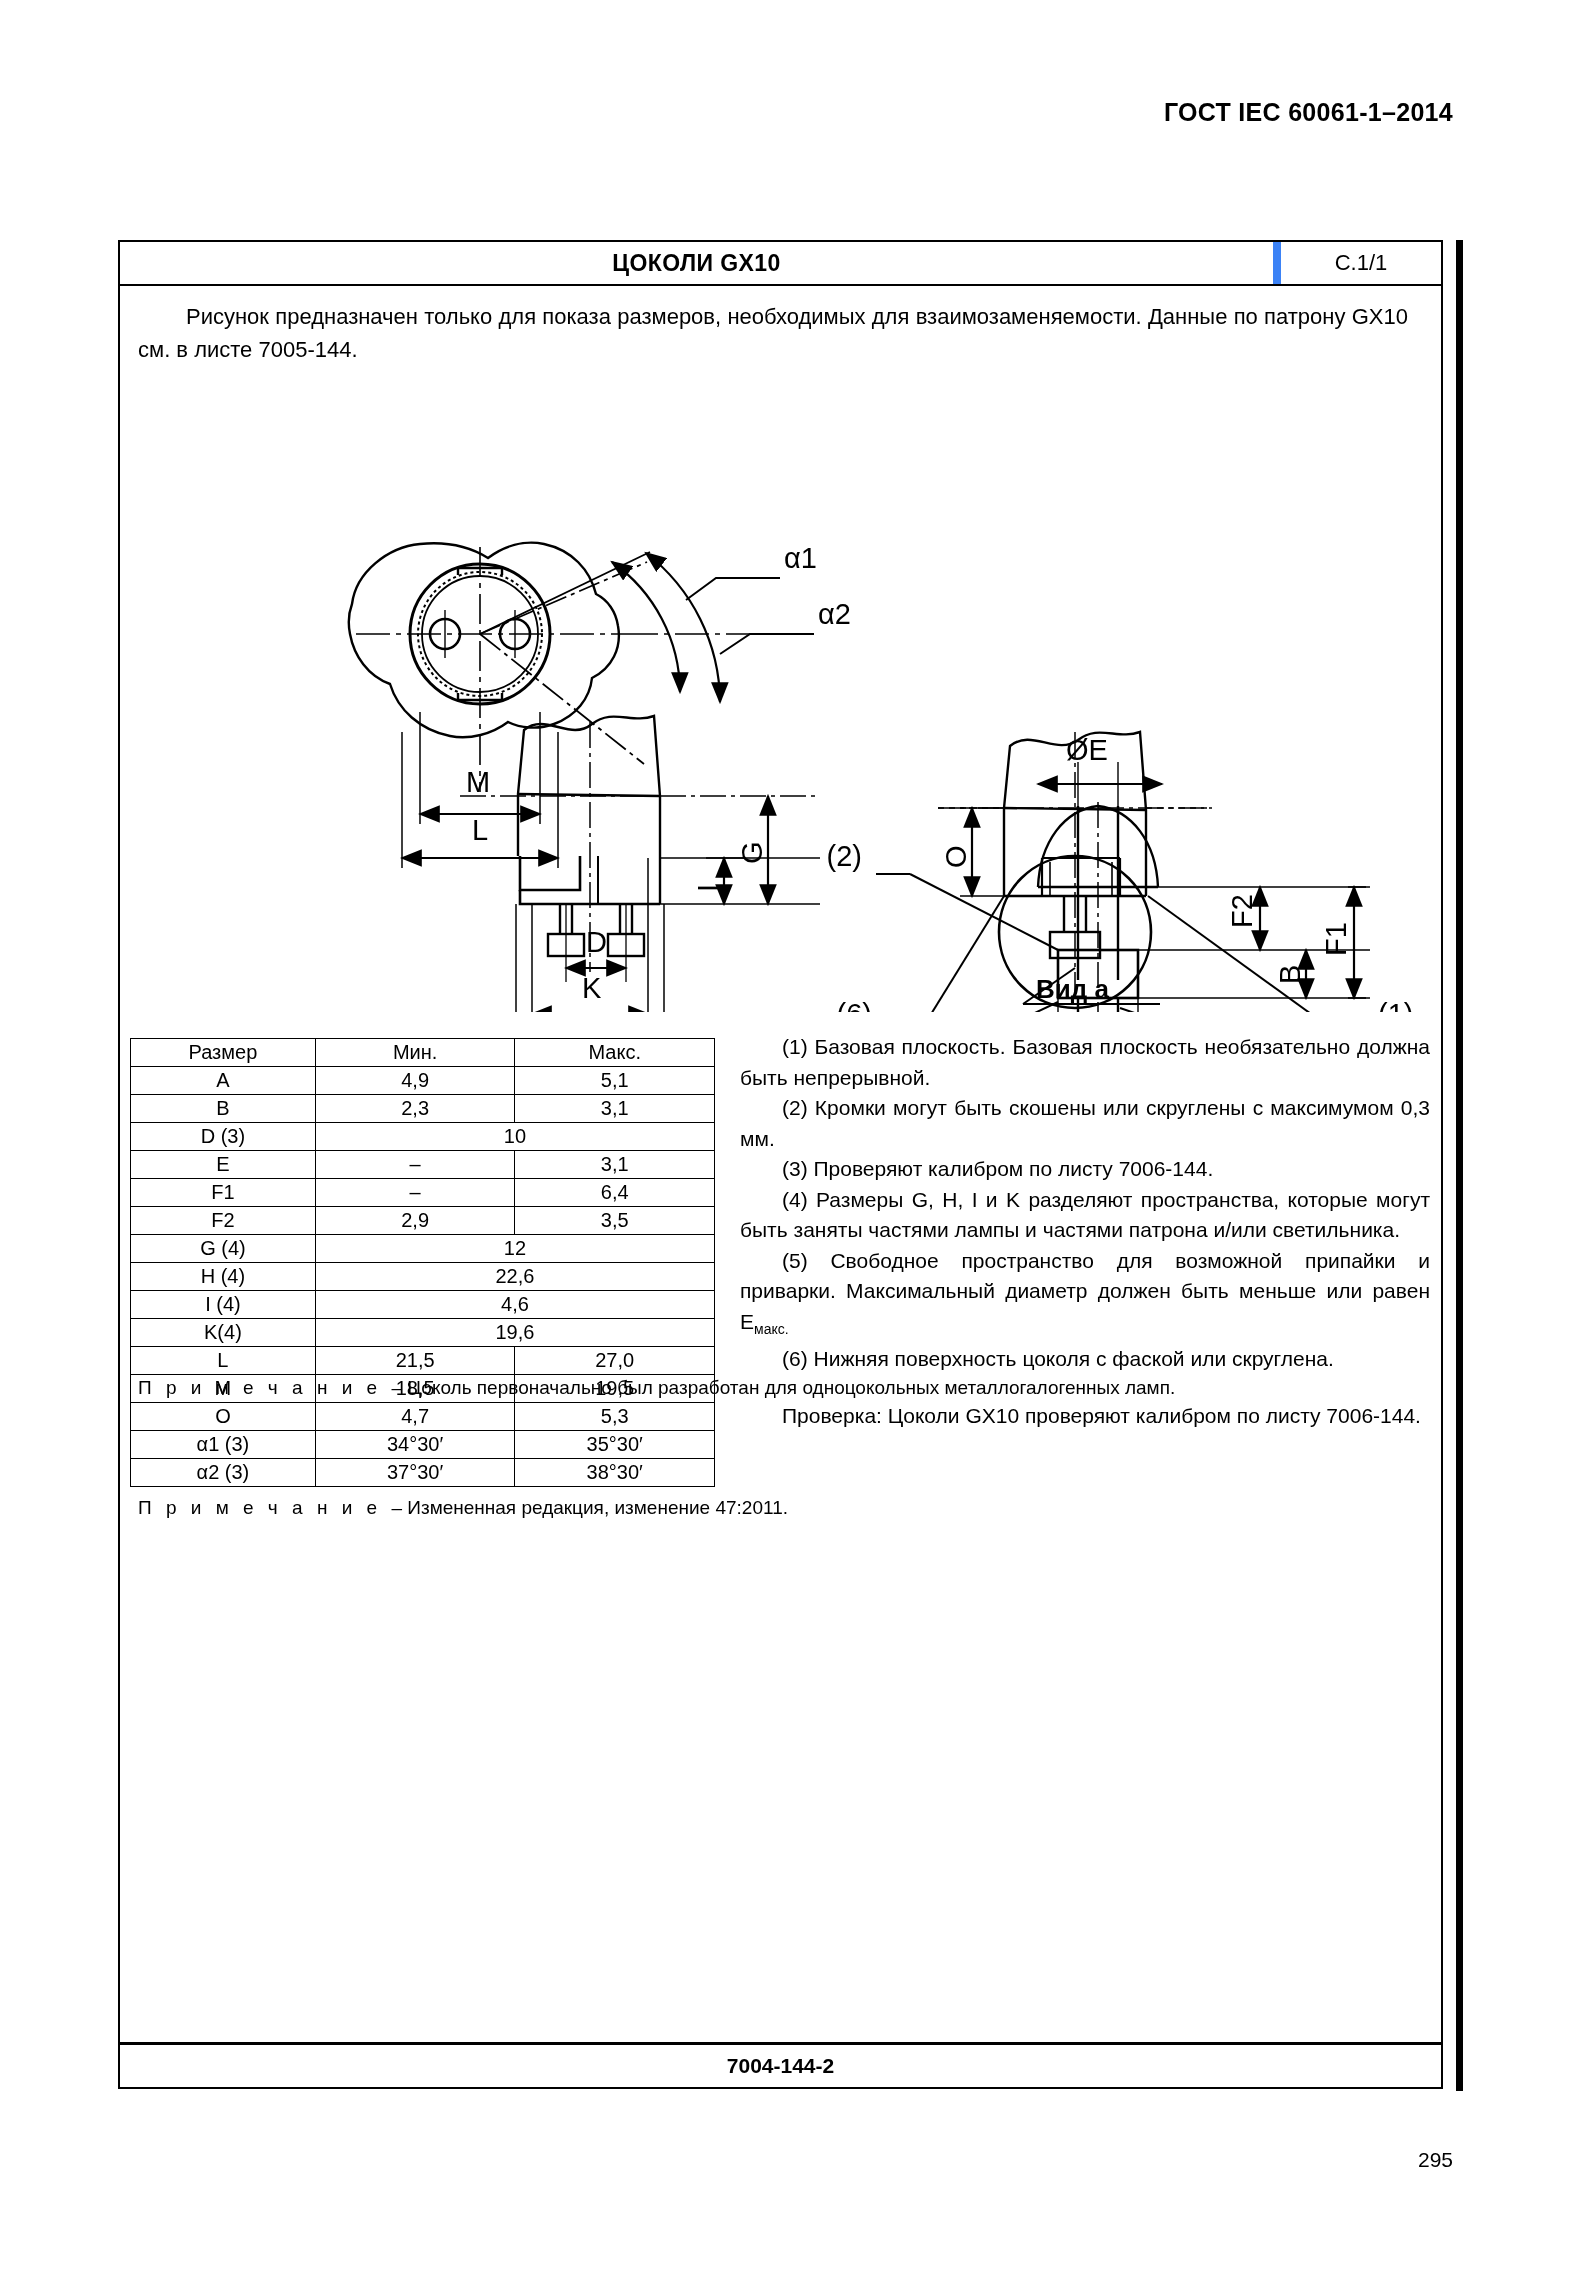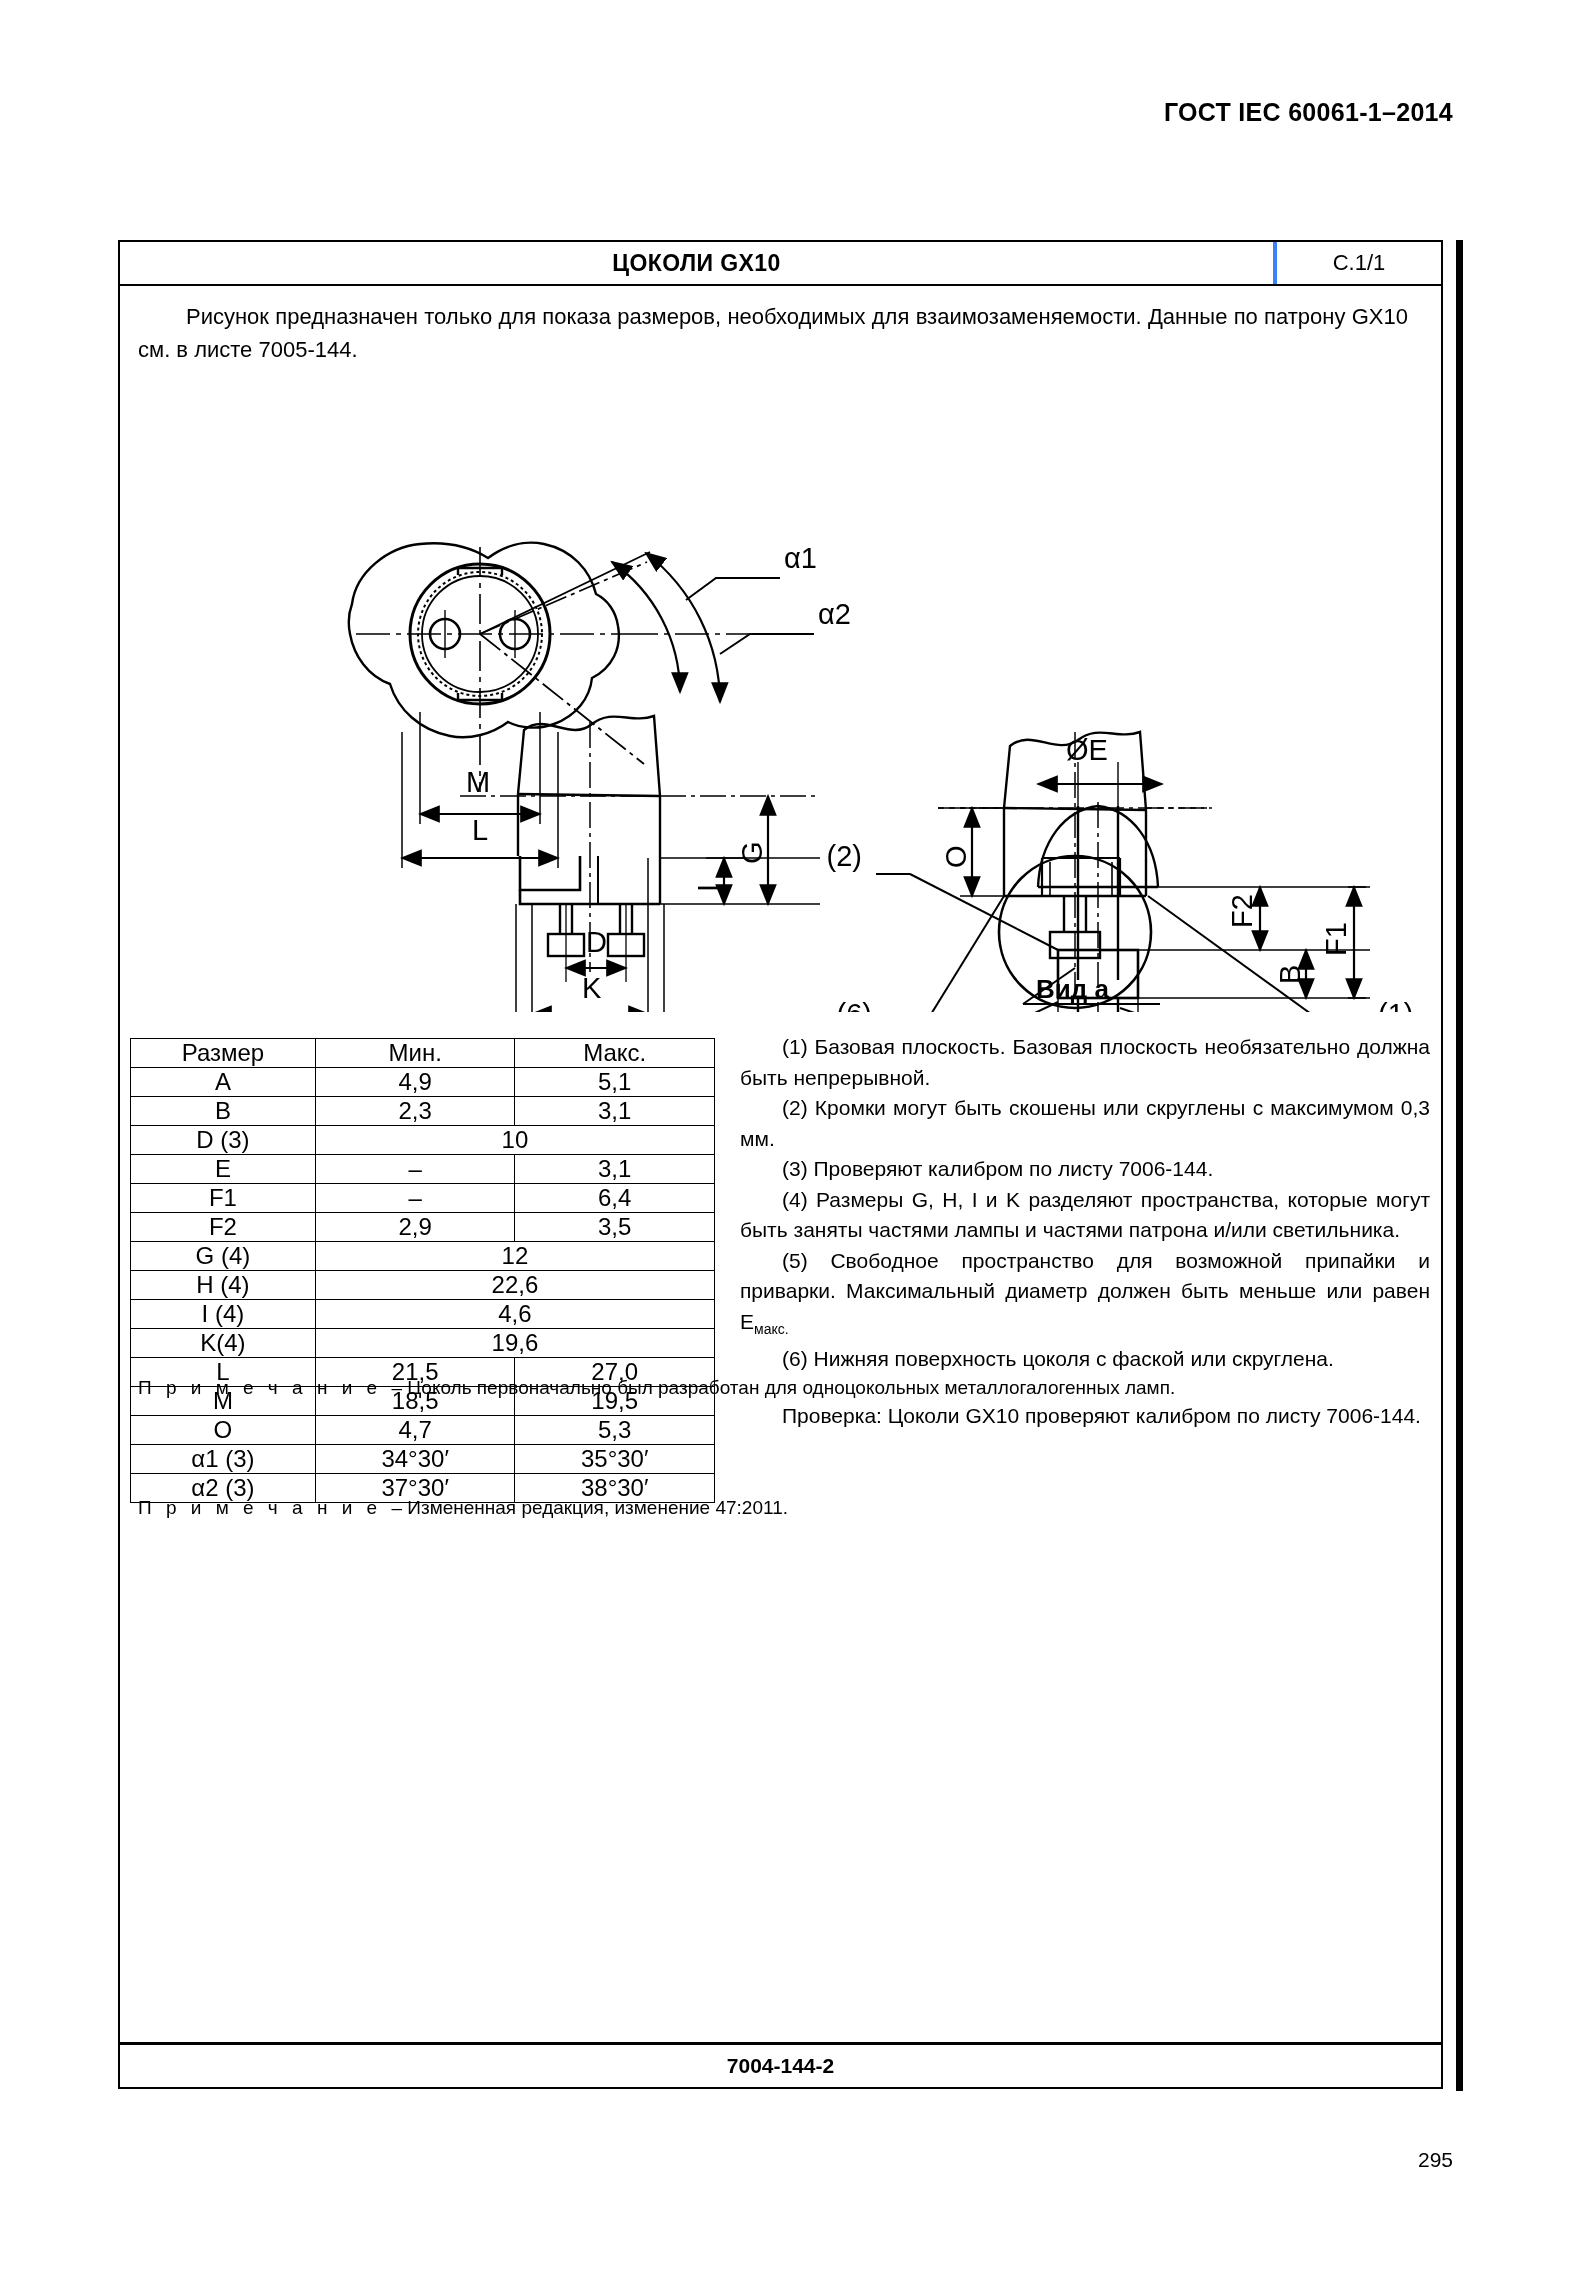--- a/index.html
+++ b/index.html
@@ -22,32 +22,32 @@
   }
   .title-bar{
     position:absolute;left:0;top:0;width:100%;height:44px;
     border-bottom:2px solid #000;box-sizing:border-box;display:flex;
   }
   .title-main{
     flex:1;display:flex;align-items:center;justify-content:center;
     font-size:23px;font-weight:bold;letter-spacing:.4px;
   }
   .title-page{
-    width:168px;border-left:4px solid #3b82f6;box-sizing:border-box;
+    width:168px;border-left:8px solid #3b82f6;box-sizing:border-box;
     display:flex;align-items:center;justify-content:center;font-size:22px;
   }
   .intro{
     position:absolute;left:18px;top:58px;width:1270px;
     font-size:22px;line-height:33px;text-align:justify;
   }
   .intro .ind{display:inline-block;width:48px;}
   .drawings{position:absolute;left:0;top:130px;width:1325px;height:640px;}
   .tbl{
     position:absolute;left:10px;top:796px;width:585px;
-    border-collapse:collapse;font-size:24px;
+    border-collapse:collapse;font-size:20px;
   }
   .tbl td,.tbl th{
     border:1.6px solid #000;text-align:center;height:27px;
     font-weight:normal;padding:0;
   }
   .tbl .c0{width:185px;}
   .tbl .c1{width:200px;}
   .tbl .c2{width:200px;}
   .notes{
     position:absolute;left:620px;top:790px;width:690px;

